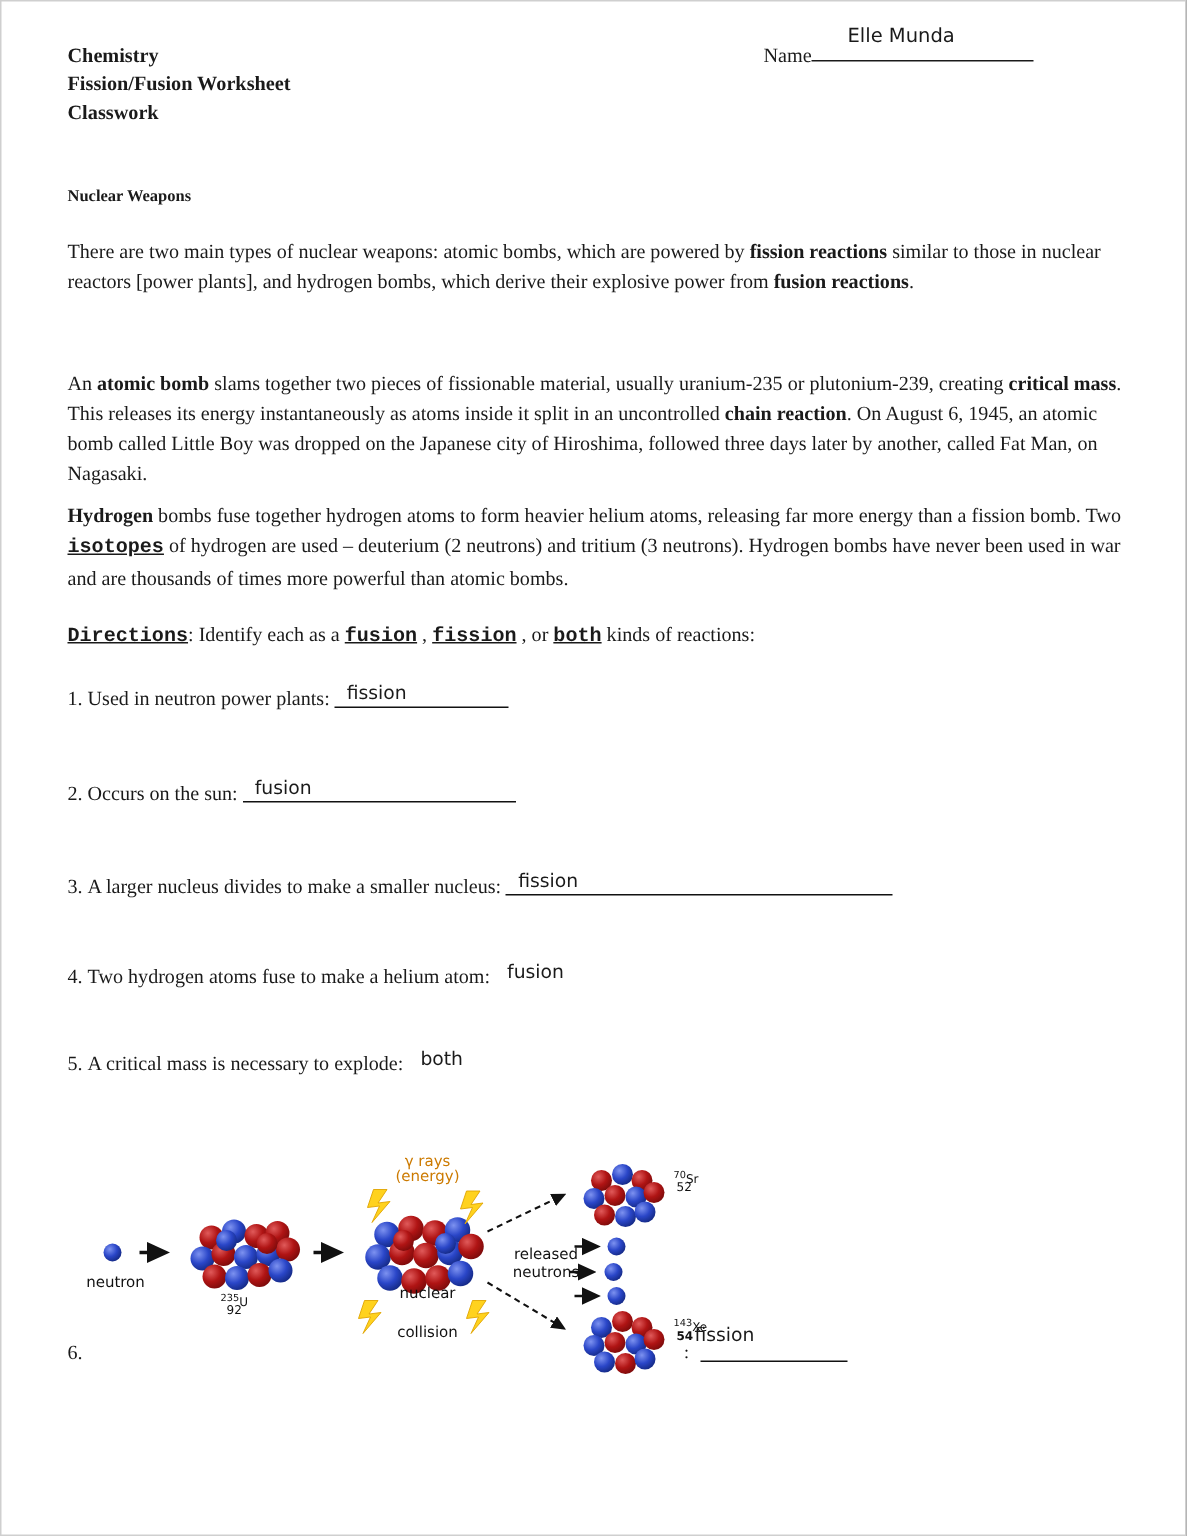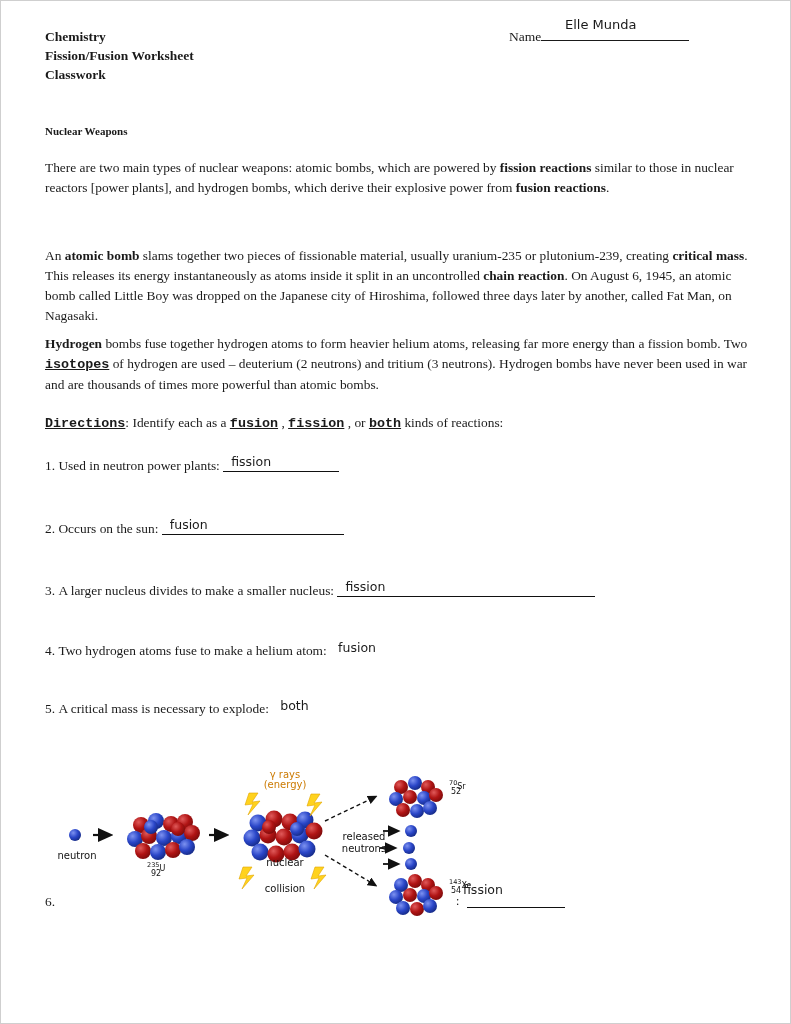--- a/index.html
+++ b/index.html
@@ -397,20 +397,20 @@
     <div class="dg-label" style="left:285px; top:80px; width:52px;">neutrons</div>
 
     <div class="dg-iso" style="left:396px; top:16px;">
       <sup>70</sup><span>Sr</span>
     </div>
     <div class="dg-iso" style="left:398px; top:24px;">52</div>
 
     <div class="dg-iso" style="left:396px; top:115px;">
       <sup>143</sup><span>Xe</span>
     </div>
-    <div class="dg-iso" style="left:398px; top:123px;">54</div>
+    <div class="dg-iso" style="left:398px; top:123px;font-weight:bold;">54</div>
   </div>
 
   <div class="q6-colon">:</div>
   <div class="q6-line"></div>
   <div class="q6-ans">fission</div>
 
 </div>
 
 </body></html>

